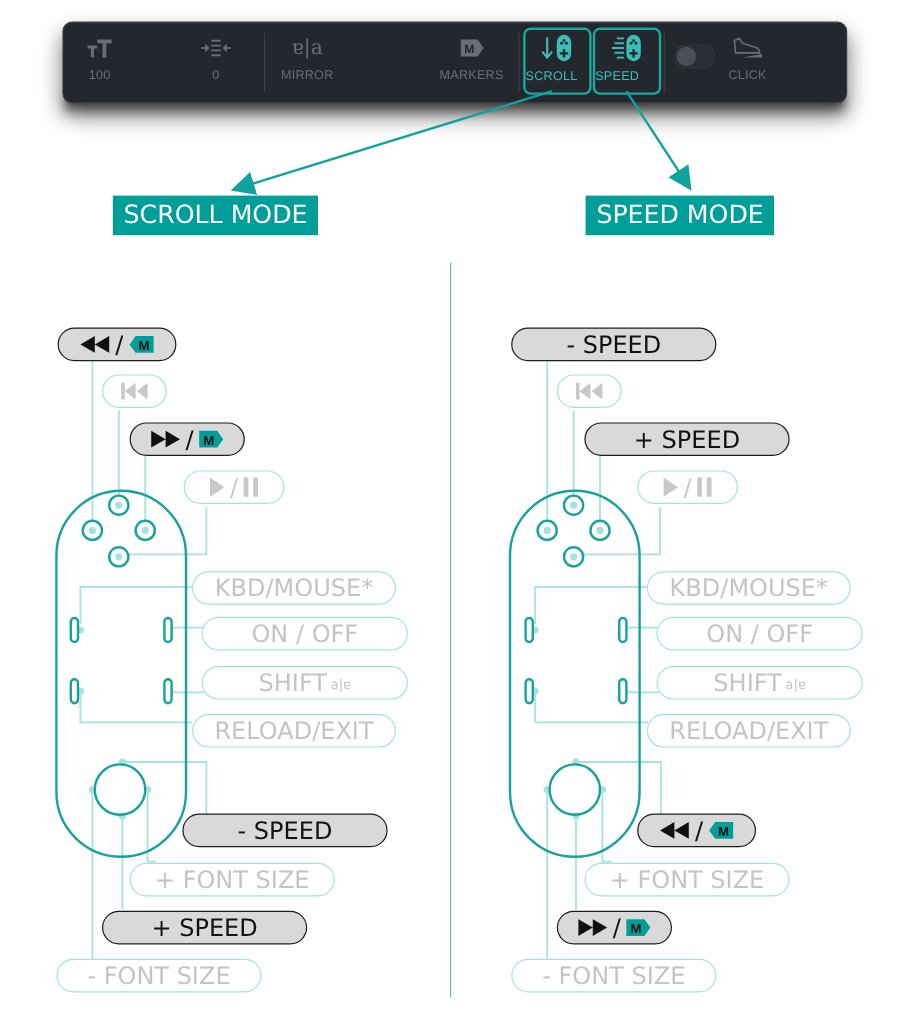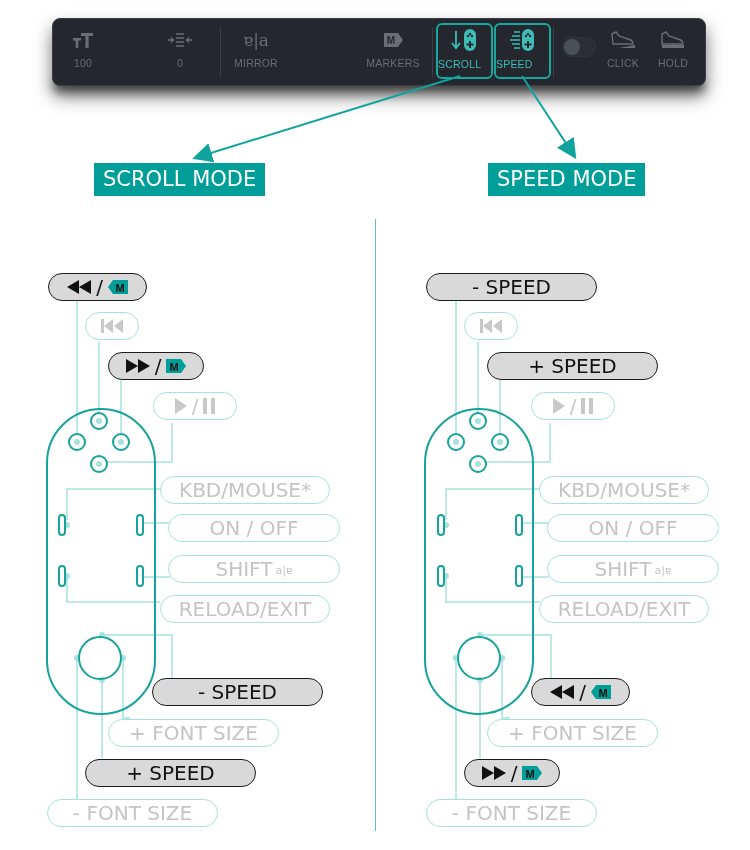--- a/index.html
+++ b/index.html
@@ -142,29 +142,20 @@
   <div class="tb-item" style="left:548px;width:44px">
     <div class="tb-icon">
       <svg width="28" height="20" viewBox="0 0 28 20">
           <path d="M3 4l4-2 3 4 9 3c4 1 5 3 5 5H4z" fill="none" stroke="#6a6d72" stroke-width="1.4"></path>
           <path d="M10 18h16v-3z" fill="#6a6d72"></path>
         </svg>
     </div>
     <div class="tb-label">CLICK</div>
   </div>
 
-  <div class="tb-item" style="left:598px;width:44px">
-    <div class="tb-icon">
-      <svg width="28" height="20" viewBox="0 0 28 20">
-          <path d="M3 14V4l4-2 3 4 9 3c4 1 5 3 5 5z" fill="none" stroke="#6a6d72" stroke-width="1.4"></path>
-          <path d="M3 15h22v3H3z" fill="#6a6d72"></path>
-        </svg>
-    </div>
-    <div class="tb-label">HOLD</div>
-  </div>
 </div>
 
 <svg class="overlay" width="750" height="850">
   <defs>
     <marker id="ah" markerWidth="10" markerHeight="10" refX="7" refY="5" orient="auto">
       <path d="M0 0L10 5 0 10z" fill="#0fa39d"></path>
     </marker>
   </defs>
 
   <line x1="460" y1="76" x2="198" y2="157" stroke="#0fa39d" stroke-width="2" marker-end="url(#ah)"></line>

